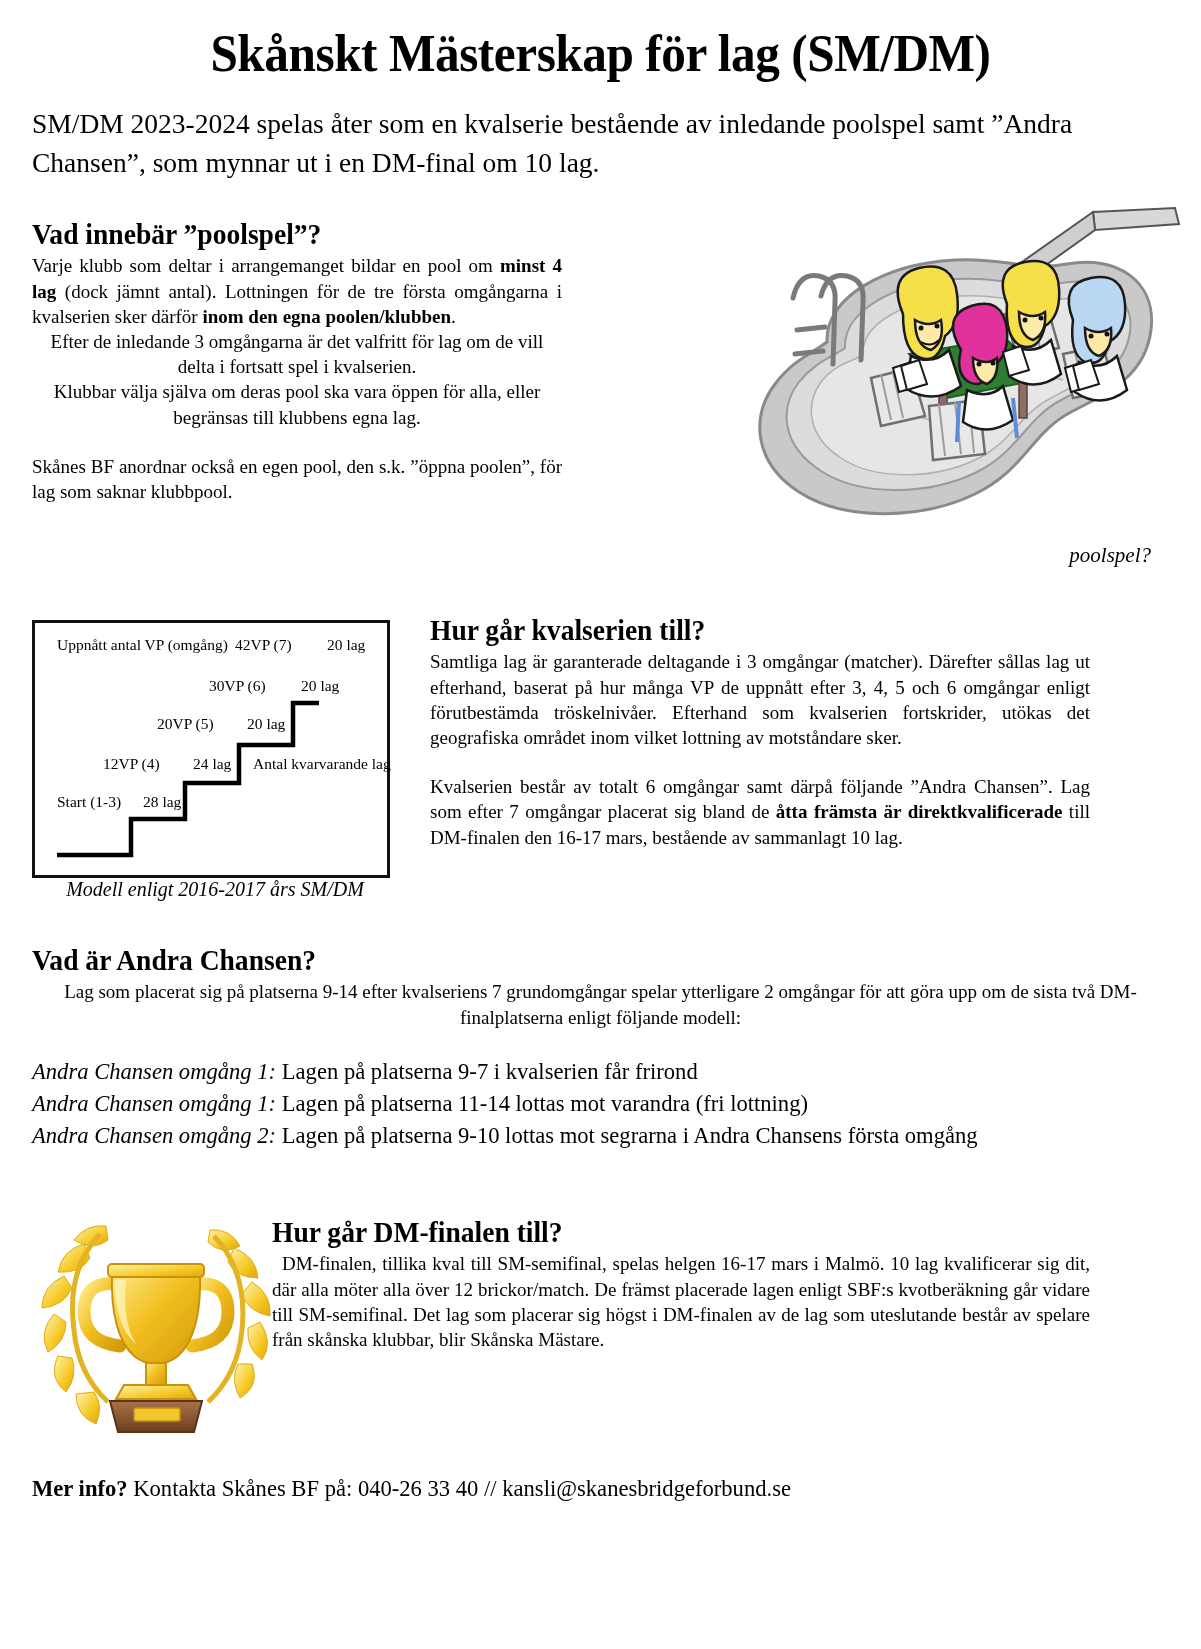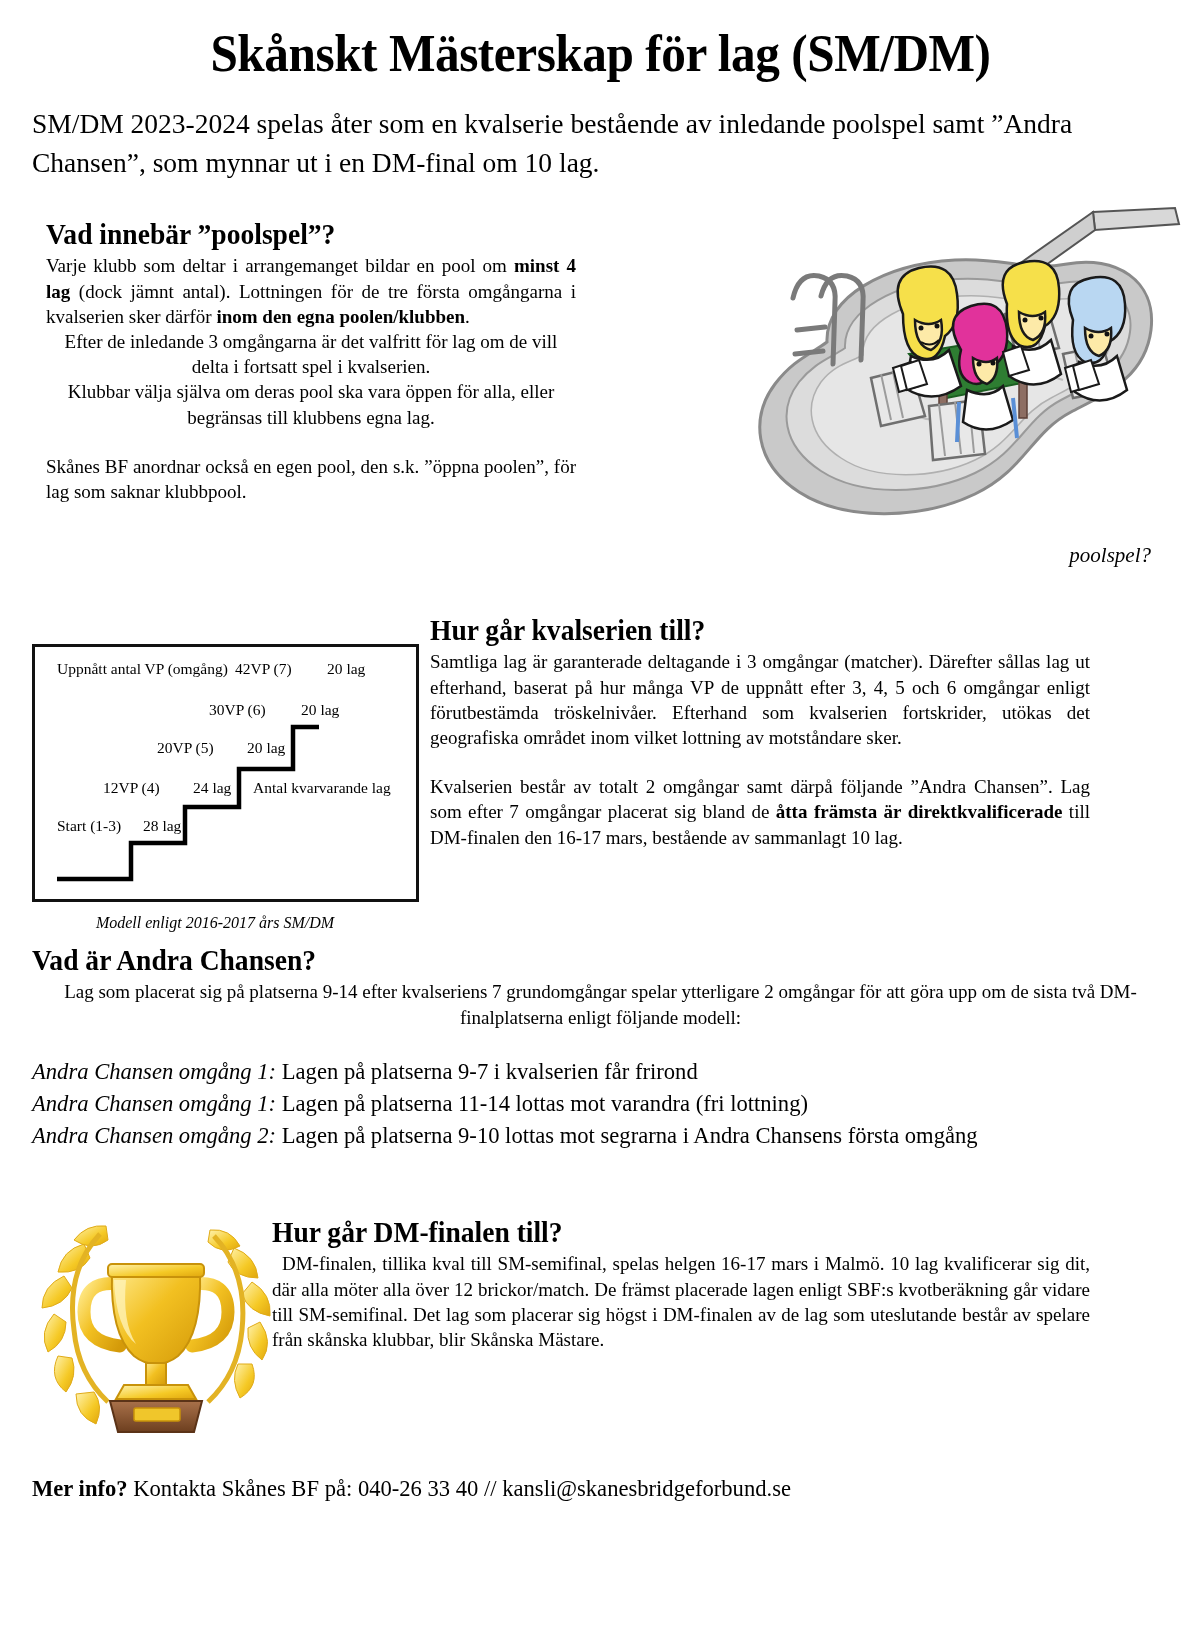--- a/index.html
+++ b/index.html
@@ -50,21 +50,21 @@
     font-size: 19px;
     line-height: 1.325;
     margin: 0;
     text-align: justify;
   }
   p.body-text.ragged { text-align: center; }
   .spacer-para { height: 24px; }
 
   
   .poolspel-block { position: relative; margin-top: 36px; min-height: 350px; }
-  .poolspel-text { width: 530px; margin-left: 14px; }
+  .poolspel-text { width: 530px; }
 
   .pool-illustration {
     position: absolute;
     right: -14px;
     top: -16px;
     width: 508px;
     height: 345px;
   }
   .pool-caption {
     position: absolute;
@@ -76,38 +76,36 @@
 
   
   .kval-block { position: relative; margin-top: 46px; min-height: 330px; }
   .diagram-col {
     position: absolute; left: 0; top: 6px; width: 366px;
   }
   .kval-col { margin-left: 398px; width: 660px; }
 
   .stair-box {
     border: 3px solid #111;
-    width: 387px;
+    width: 358px;
     height: 258px;
     position: relative;
     background: #fff;
-    margin-top: 24px;
   }
   .stair-svg { position: absolute; left: 0; top: 0; }
   .stair-label {
     position: absolute;
     font-size: 15.5px;
     line-height: 1;
     white-space: nowrap;
   }
   .diagram-caption {
-    font-size: 16px;
+    font-size: 20px;
     font-style: italic;
     text-align: center;
-    margin-top: 12px;
   }
 
   
   .ac-block { }
   .ac-list { margin-top: 26px; }
   .ac-line {
     font-size: 22.6px;
     line-height: 1.42;
     white-space: nowrap;
   }
@@ -272,21 +270,21 @@
         <span class="stair-label" style="left:22px; top:171px;">Start (1-3)</span>
         <span class="stair-label" style="left:108px; top:171px;">28 lag</span>
       </div>
       <div class="diagram-caption">Modell enligt 2016-2017 års SM/DM</div>
     </div>
 
     <div class="kval-col">
       <h2 class="section-heading">Hur går kvalserien till?</h2>
       <p class="body-text">Samtliga lag är garanterade deltagande i 3 omgångar (matcher). Därefter sållas lag ut efterhand, baserat på hur många VP de uppnått efter 3, 4, 5 och 6 omgångar enligt förutbestämda tröskelnivåer. Efterhand som kvalserien fortskrider, utökas det geografiska området inom vilket lottning av motståndare sker.</p>
       <div class="spacer-para"></div>
-      <p class="body-text"><span>Kvalserien består av totalt 2 omgångar samt därpå följande ”Andra Chansen”. Lag som efter 7 omgångar placerat sig bland de </span><b>åtta främsta är direktkvalificerade</b><span> till DM-finalen den 16-17 mars, bestående av sammanlagt 10 lag.</span></p>
+      <p class="body-text"><span>Kvalserien består av totalt 6 omgångar samt därpå följande ”Andra Chansen”. Lag som efter 7 omgångar placerat sig bland de </span><b>åtta främsta är direktkvalificerade</b><span> till DM-finalen den 16-17 mars, bestående av sammanlagt 10 lag.</span></p>
     </div>
   </div>
 
   <div class="ac-block">
     <h2 class="section-heading">Vad är Andra Chansen?</h2>
     <p class="body-text ragged">Lag som placerat sig på platserna 9-14 efter kvalseriens 7 grundomgångar spelar ytterligare 2 omgångar för att göra upp om de sista två DM-finalplatserna enligt följande modell:</p>
 
     <div class="ac-list">
       <div class="ac-line"><i>Andra Chansen omgång 1:</i><span> Lagen på platserna 9-7 i kvalserien får frirond</span></div>
       <div class="ac-line"><i>Andra Chansen omgång 1:</i><span> Lagen på platserna 11-14 lottas mot varandra (fri lottning)</span></div>

